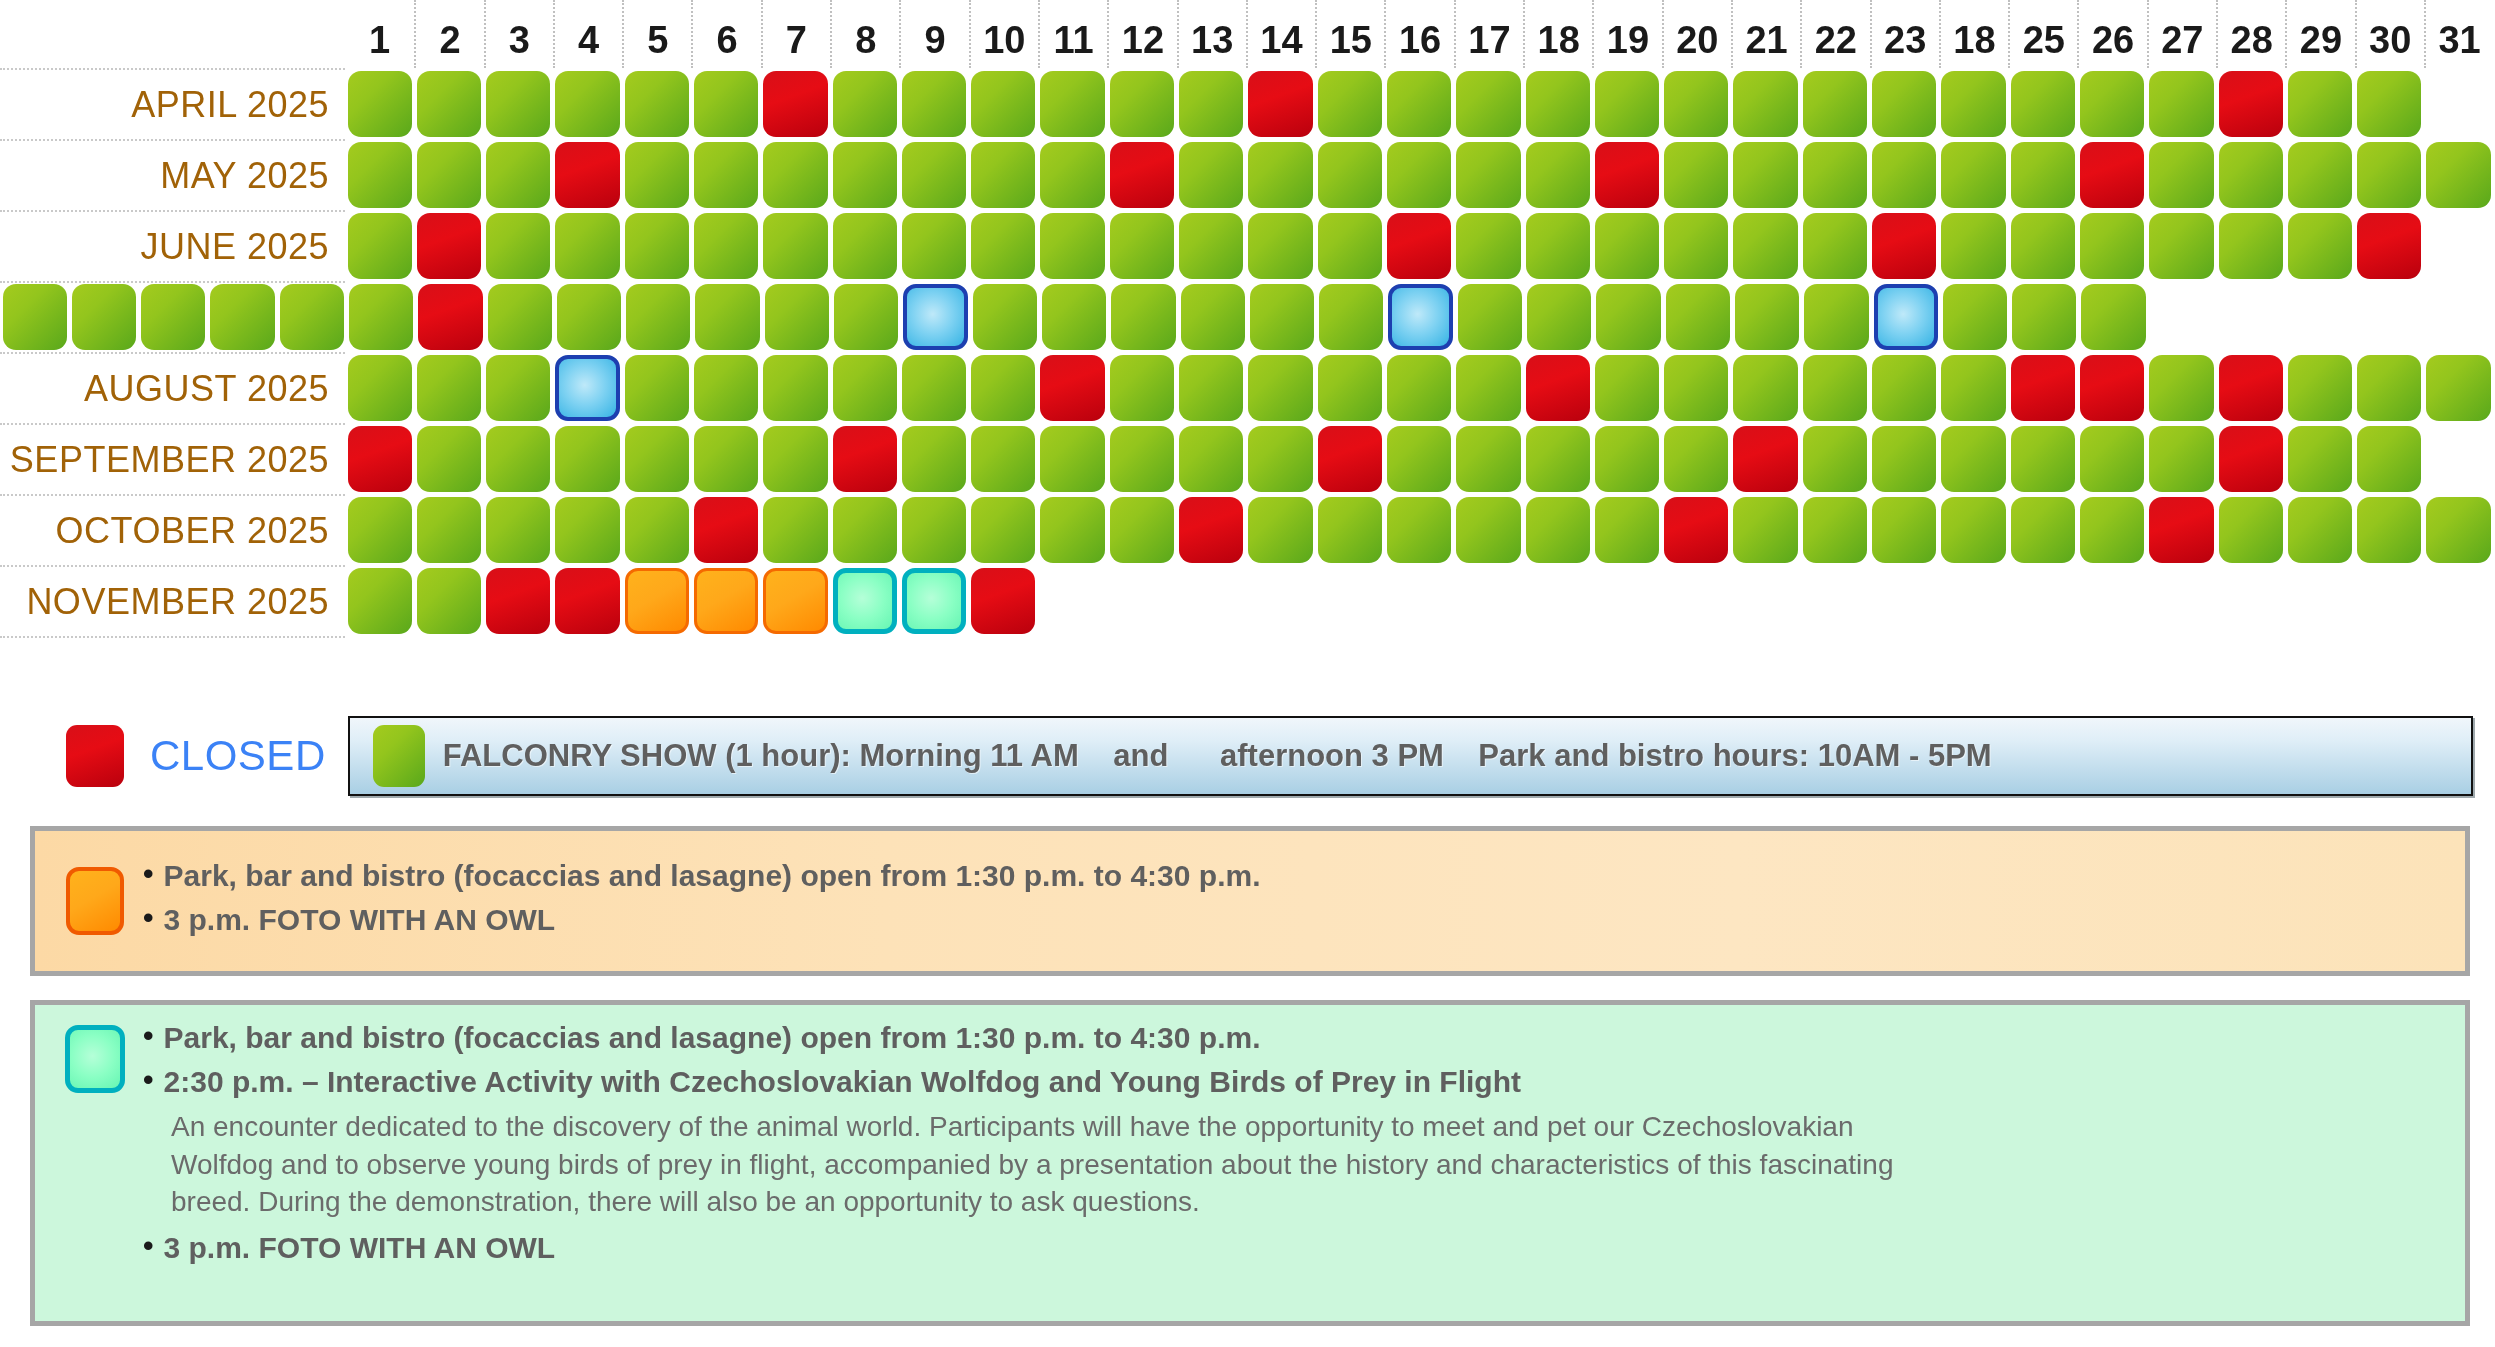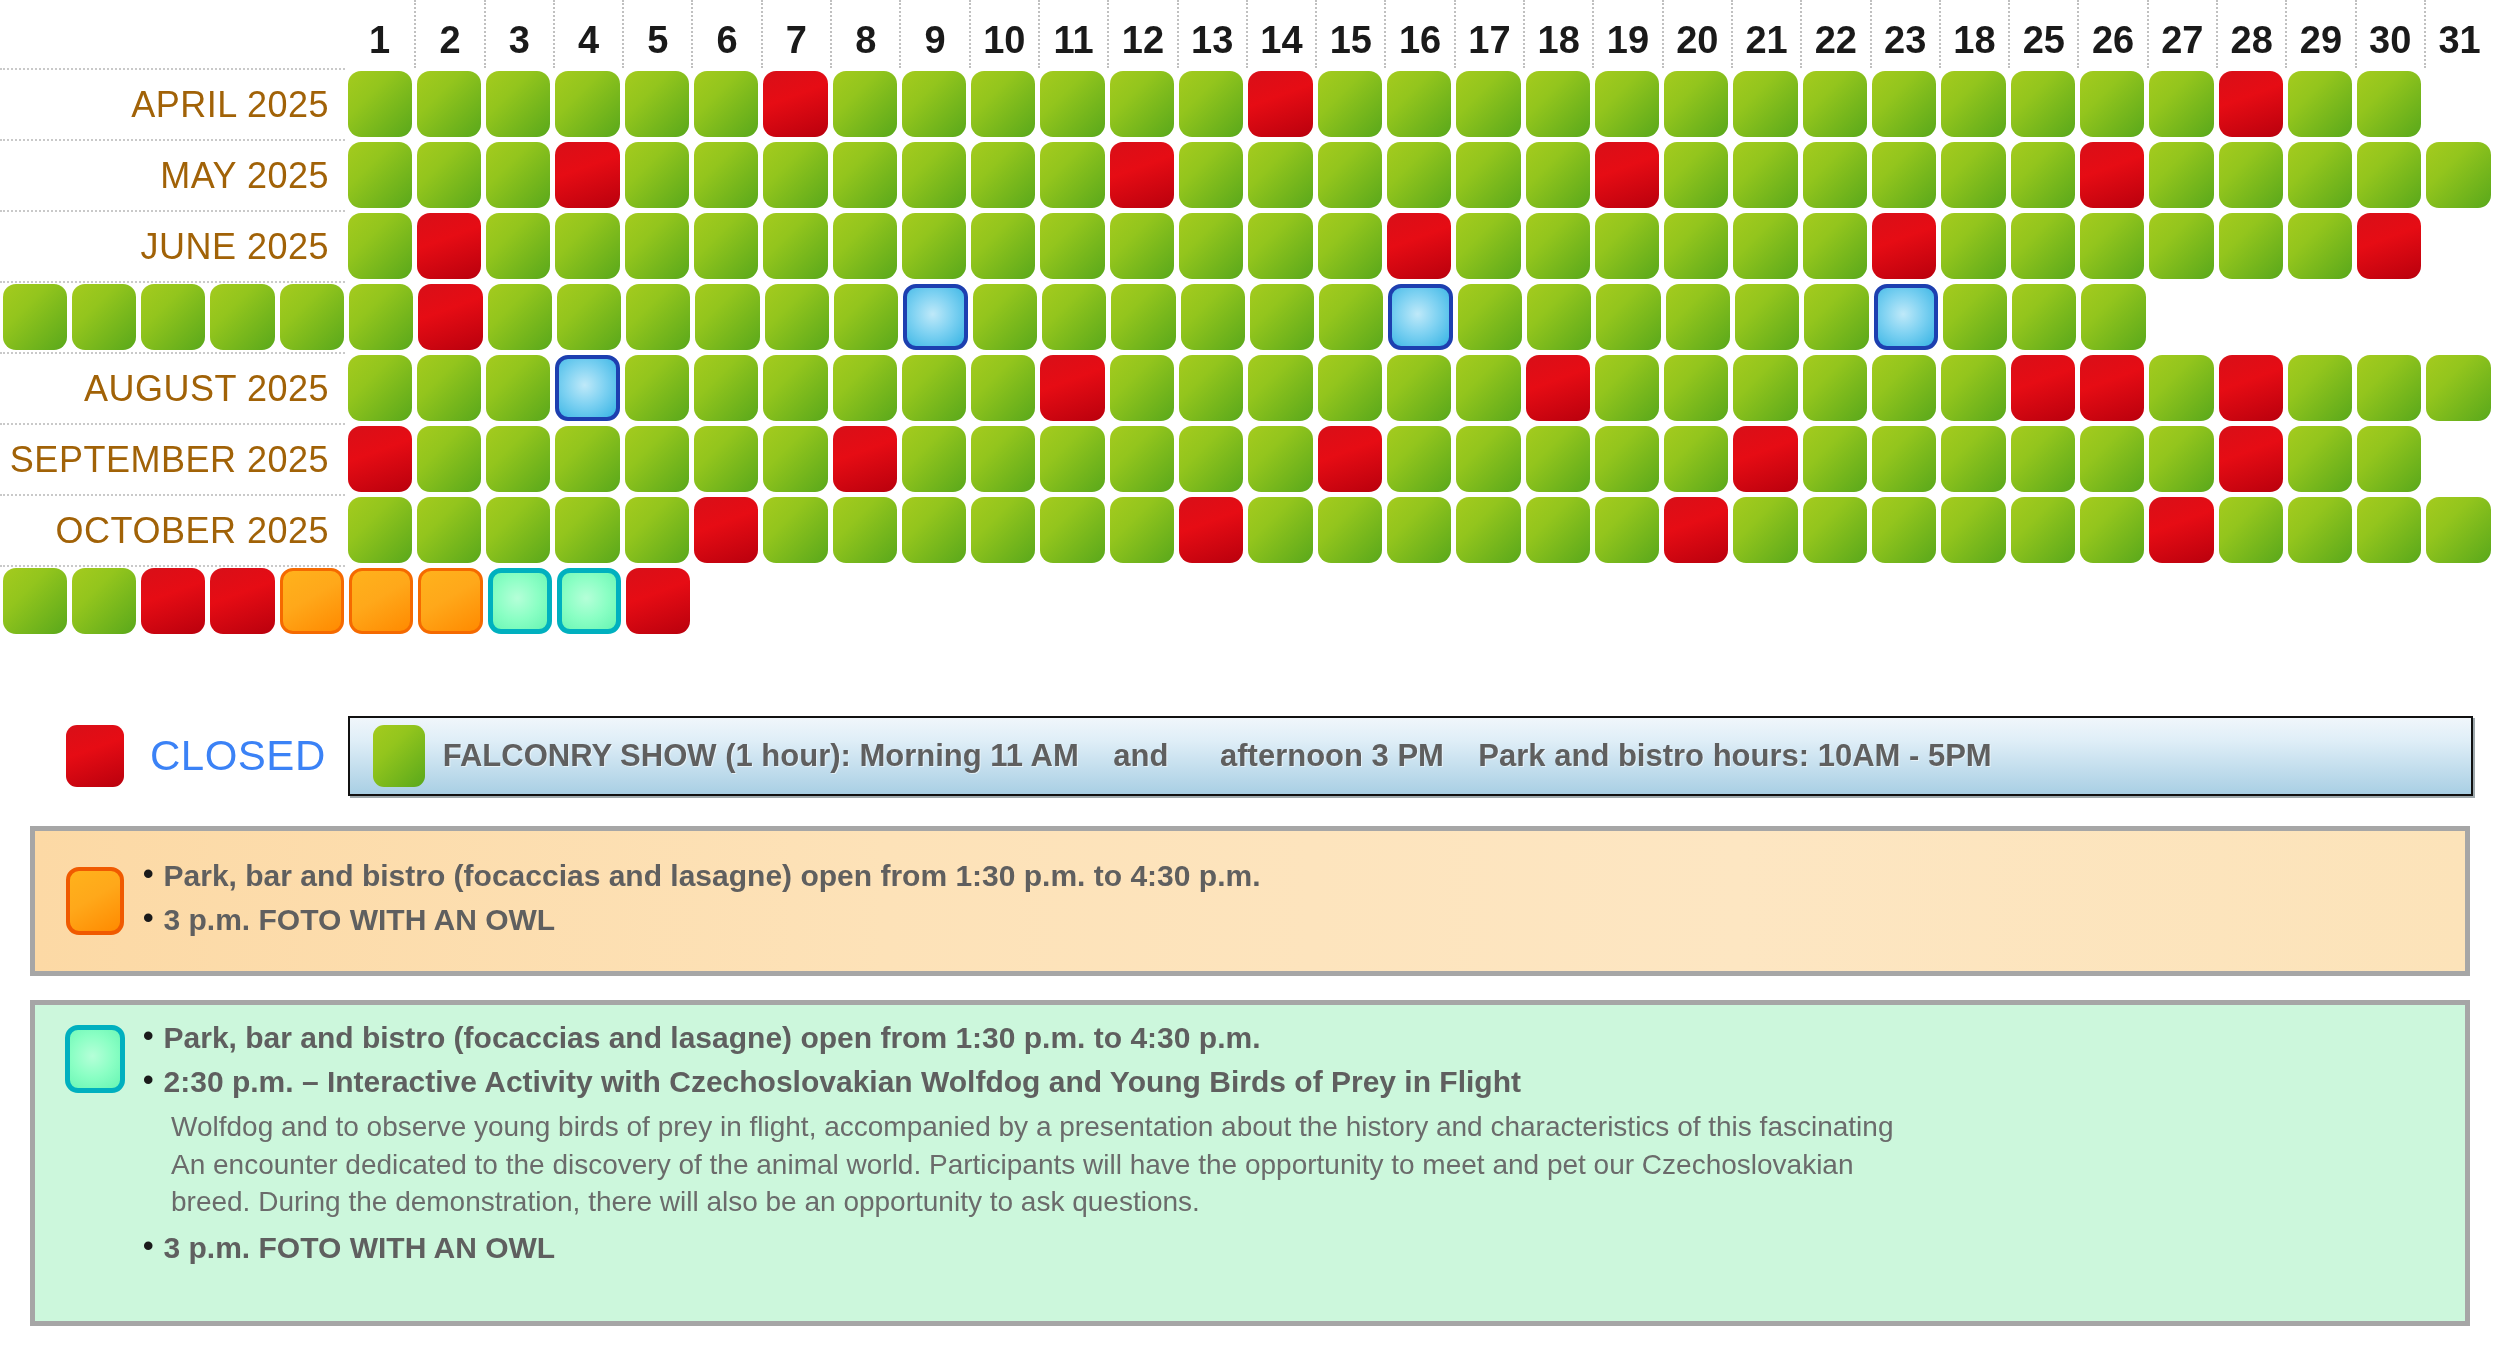--- a/index.html
+++ b/index.html
@@ -951,20 +951,21 @@
             </div>
             <div class="cell-slot">
               <div class="cell green"></div>
             </div>
             <div class="cell-slot">
               <div class="cell green"></div>
             </div>
           </div>
         </div>
         <div class="cal-row">
+          <div class="month-label-cell">NOVEMBER 2025</div>
           <div class="days-strip">
             <div class="cell-slot">
               <div class="cell green"></div>
             </div>
             <div class="cell-slot">
               <div class="cell green"></div>
             </div>
             <div class="cell-slot">
               <div class="cell red"></div>
             </div>
@@ -1088,22 +1089,22 @@
     </div>
     <div class="note-body">
       <div class="bullet-line">
         <span class="bullet-dot">•</span>
         <span>Park, bar and bistro (focaccias and lasagne) open from 1:30 p.m. to 4:30 p.m.</span>
       </div>
       <div class="bullet-line">
         <span class="bullet-dot">•</span>
         <span>2:30 p.m. – Interactive Activity with Czechoslovakian Wolfdog and Young Birds of Prey in Flight</span>
       </div>
+      <div class="para-line">An encounter dedicated to the discovery of the animal world. Participants will have the opportunity to meet and pet our Czechoslovakian</div>
       <div class="para-line">Wolfdog and to observe young birds of prey in flight, accompanied by a presentation about the history and characteristics of this fascinating</div>
-      <div class="para-line">An encounter dedicated to the discovery of the animal world. Participants will have the opportunity to meet and pet our Czechoslovakian</div>
       <div class="para-line">breed. During the demonstration, there will also be an opportunity to ask questions.</div>
       <div class="bullet-line" style="margin-top:8px;">
         <span class="bullet-dot">•</span>
         <span>3 p.m. FOTO WITH AN OWL</span>
       </div>
     </div>
   </div>
 
 </div>
 

